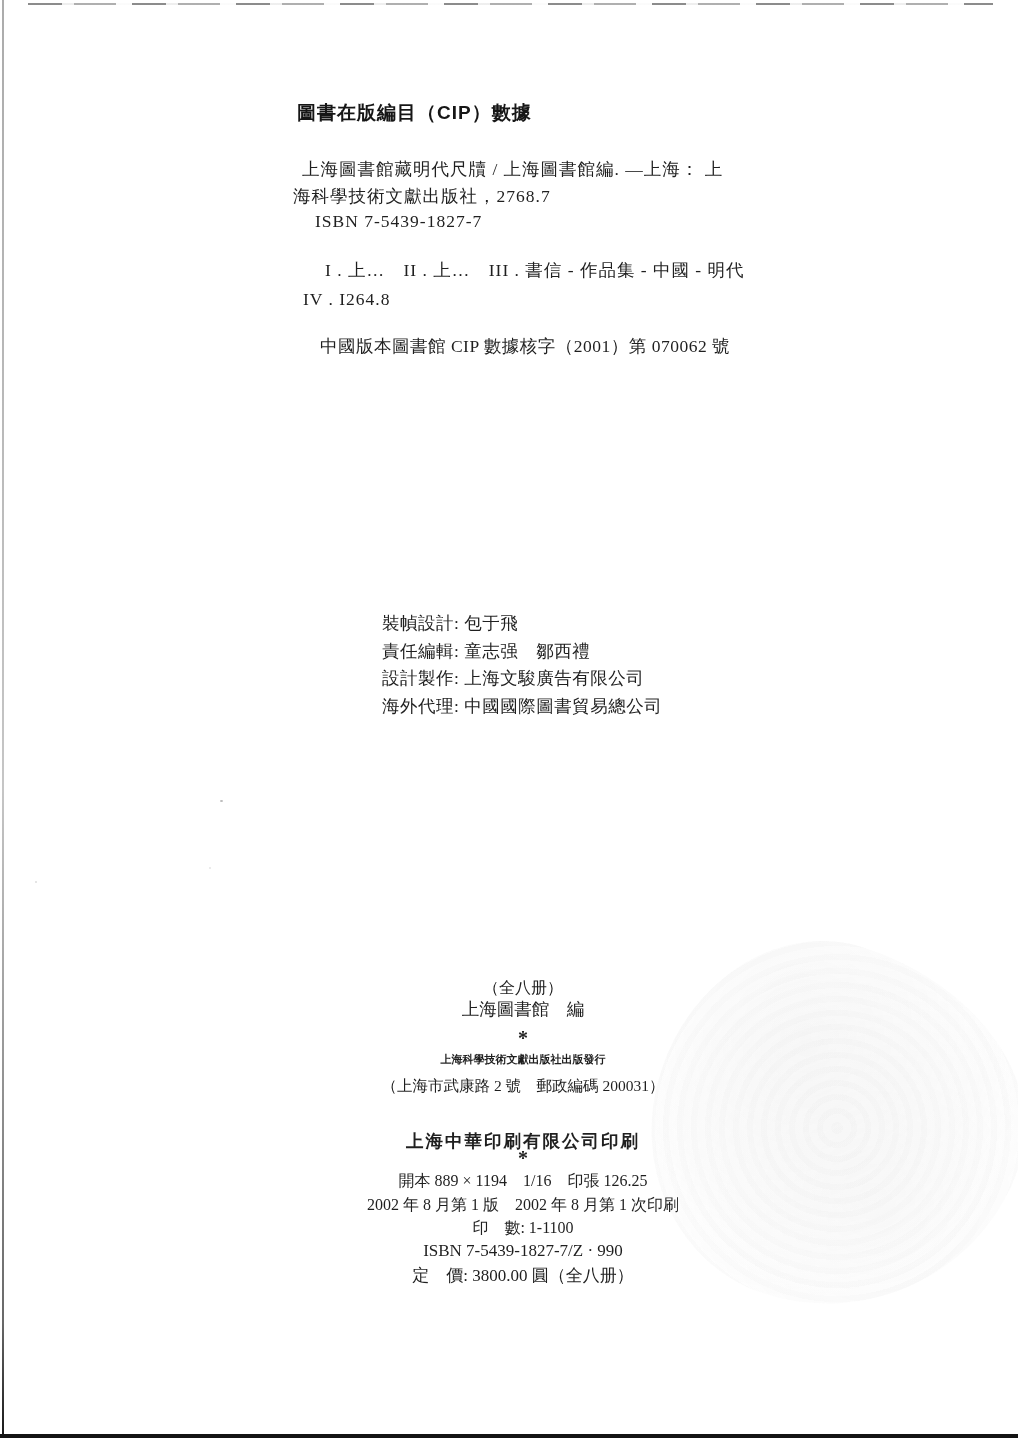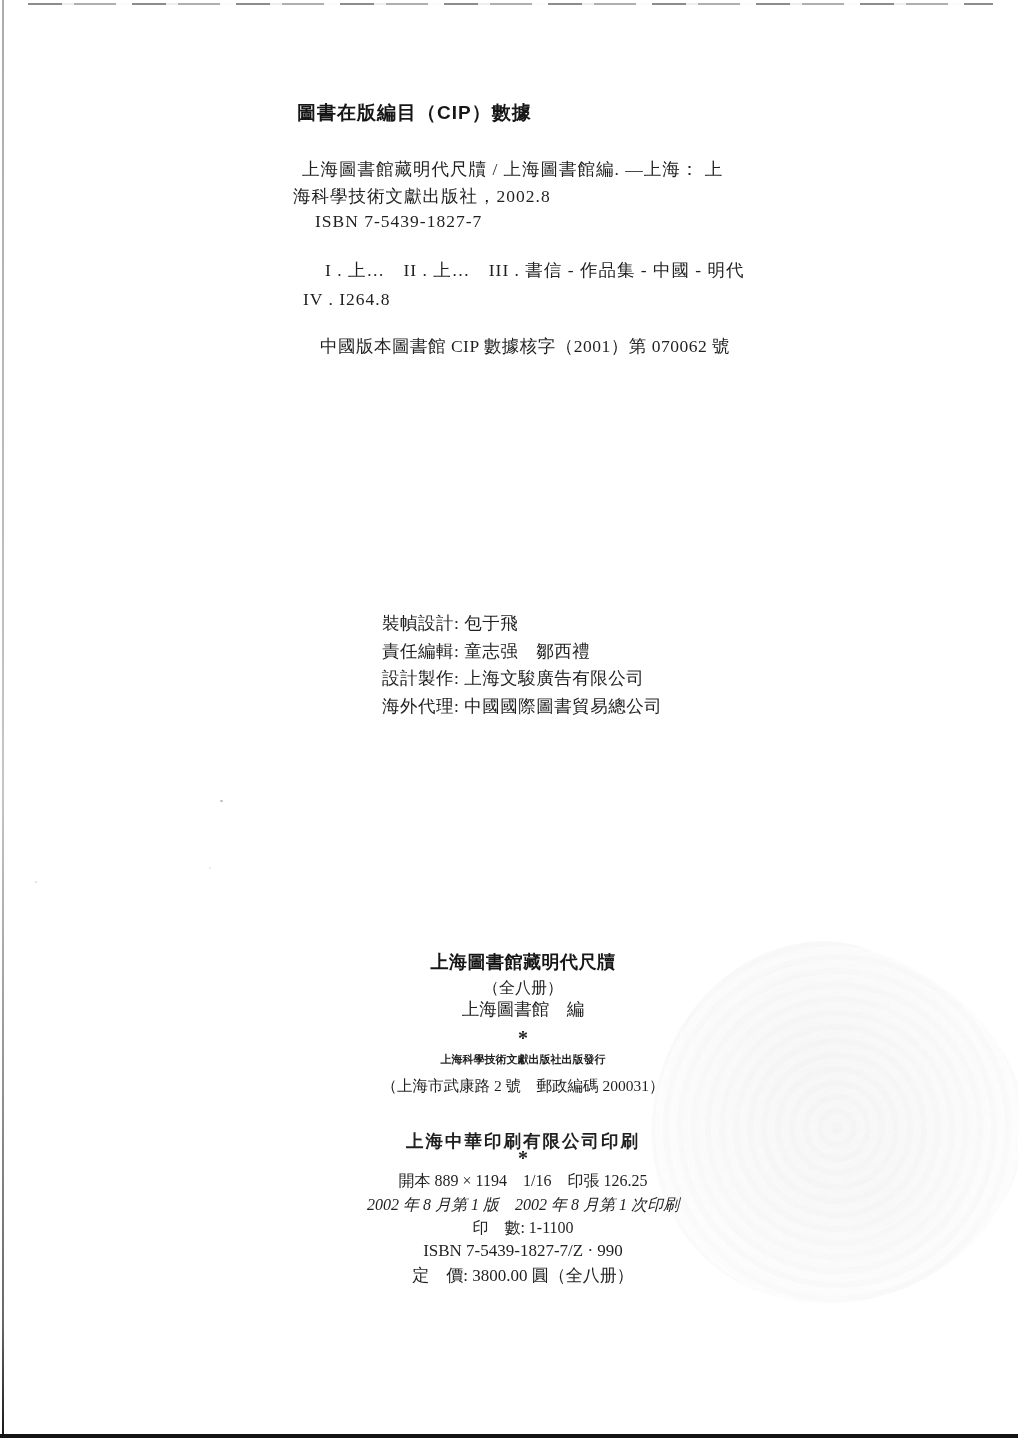--- a/index.html
+++ b/index.html
@@ -69,53 +69,52 @@
   .co-title   { top: 5px;  font-family: "Liberation Sans","DejaVu Sans",sans-serif; font-weight: 700; font-size: 18px; letter-spacing: .5px; color:#161616; }
   .co-vols    { top: 33px;  font-size: 16px; }
   .co-editor  { top: 52px;  font-size: 17.5px; }
   .co-sep1    { top: 82px;  font-size: 20px; font-weight: 700; }
   .co-pub     { top: 107px; font-size: 11px; font-weight: 600; }
   .co-addr    { top: 131px; font-size: 15.5px; }
   .co-dist    { top: 153px; font-size: 17.5px; font-weight: 600; letter-spacing: 7px; }
   .co-printer { top: 184px; font-size: 17.5px; font-weight: 600; letter-spacing: 2px; }
   .co-sep2    { top: 202px; font-size: 20px; font-weight: 700; }
   .co-format  { top: 226px; font-size: 16px; }
-  .co-edition { top: 250px; font-size: 16px; font-style: italic; }
+  .co-edition { top: 250px; font-size: 16px; }
   .co-run     { top: 273px; font-size: 16px; }
   .co-isbn    { top: 296px; font-size: 17px; }
   .co-price   { top: 319px; font-size: 17px; }
 </style>
 </head>
 <body>
 
 <div class="top-scan-line"></div>
 <div class="left-scan-line"></div>
 <div class="bottom-scan-line"></div>
 <div class="watermark-blob"></div>
 <div class="speck speck-1"></div>
 <div class="speck speck-2"></div>
 <div class="speck speck-3"></div>
 
 <div class="abs cip-heading">圖書在版編目（CIP）數據</div>
 <div class="abs cip-text cip-l1">上海圖書館藏明代尺牘 / 上海圖書館編. —上海： 上</div>
-<div class="abs cip-text cip-l2">海科學技術文獻出版社，2002.8</div>
+<div class="abs cip-text cip-l2">海科學技術文獻出版社，2768.7</div>
 <div class="abs cip-text cip-l3">ISBN 7-5439-1827-7</div>
 <div class="abs cip-text cls-l1">I . 上…　II . 上…　III . 書信 - 作品集 - 中國 - 明代</div>
 <div class="abs cip-text cls-l2">IV . I264.8</div>
 <div class="abs cip-record">中國版本圖書館 CIP 數據核字（2001）第 070062 號</div>
 
 <div class="abs credits">
   <div class="line">裝幀設計: 包于飛</div>
   <div class="line">責任編輯: 童志强　鄒西禮</div>
   <div class="line">設計製作: 上海文駿廣告有限公司</div>
   <div class="line">海外代理: 中國國際圖書貿易總公司</div>
 </div>
 
 <div class="abs colophon">
-  <div class="cline co-title">上海圖書館藏明代尺牘</div>
   <div class="cline co-vols">（全八册）</div>
   <div class="cline co-editor">上海圖書館　編</div>
   <div class="cline co-sep1">*</div>
   <div class="cline co-pub">上海科學技術文獻出版社出版發行</div>
   <div class="cline co-addr">（上海市武康路 2 號　郵政編碼 200031）</div>
   <div class="cline co-printer">上海中華印刷有限公司印刷</div>
   <div class="cline co-sep2">*</div>
   <div class="cline co-format">開本 889 × 1194　1/16　印張 126.25</div>
   <div class="cline co-edition">2002 年 8 月第 1 版　2002 年 8 月第 1 次印刷</div>
   <div class="cline co-run">印　數: 1-1100</div>

